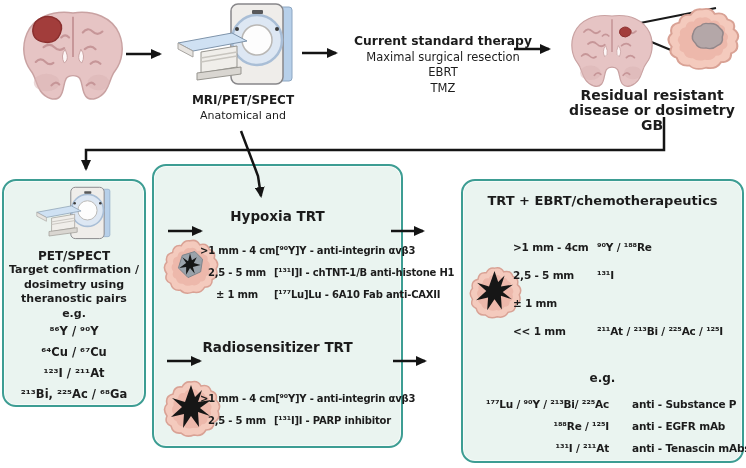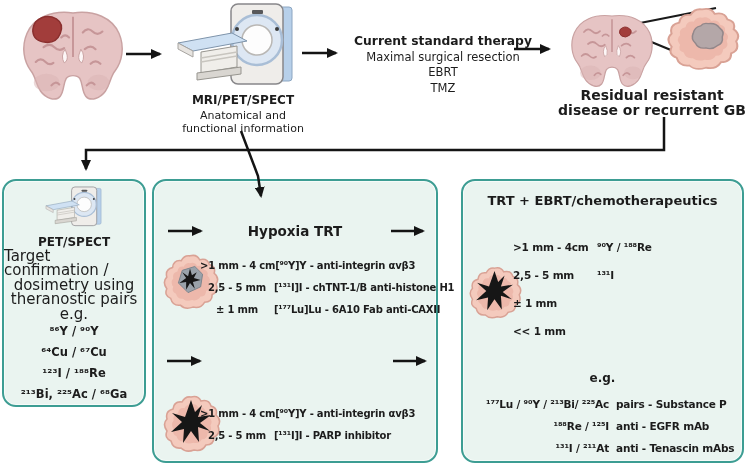--- a/index.html
+++ b/index.html
@@ -11,40 +11,40 @@
   
   .scanner-caption{left:158px;top:94px;width:170px;line-height:13.5px;font-size:11px;}
   .scanner-caption .t{font-size:12px;font-weight:bold;margin-bottom:1px;}
   .therapy-block{left:352px;top:34px;width:182px;font-size:11.5px;line-height:15.5px;}
   .therapy-block .t{font-size:12.3px;font-weight:bold;}
   .outcome-block{left:557px;top:88px;width:190px;font-size:14px;font-weight:bold;line-height:15px;}
   
   .panel{position:absolute;background:#eaf4f0;border:2px solid #3d9d93;border-radius:14px;
          box-sizing:border-box;box-shadow:inset 0 0 0 1px #f6fbf9;z-index:3;}
   .panel-left{left:2px;top:179px;width:144px;height:228px;display:flex;flex-direction:column;align-items:center;justify-content:flex-end;}
-  .panel-mid{left:152px;top:179px;width:286px;height:284px;}
+  .panel-mid{left:152px;top:164px;width:251px;height:284px;}
   .panel-right{left:461px;top:179px;width:283px;height:284px;}
   
   .lp-title{font-size:12px;font-weight:bold;margin-top:4px;}
-  .lp-line{font-size:15px;font-weight:normal;line-height:14.5px;}
+  .lp-line{font-size:11px;font-weight:bold;line-height:14.5px;}
   .lp-pair{font-size:11.5px;font-weight:bold;line-height:21px;}
   
   .mp-title{position:absolute;left:0;right:0;text-align:center;font-size:13.5px;font-weight:bold;}
   .rows{position:absolute;font-size:10px;font-weight:bold;letter-spacing:-0.2px;}
   .row{display:flex;white-space:nowrap;}
   .hyp-rows{left:46px;right:2px;top:74px;line-height:22px;}
   .rad-rows{left:46px;right:2px;top:222px;line-height:22px;}
   .hyp-rows .size,.rad-rows .size{flex:0 0 74px;text-align:center;}
   
   .rp-title{position:absolute;left:0;right:0;top:12px;text-align:center;font-size:13px;font-weight:bold;}
   .rp-rows{left:50px;right:2px;top:52px;line-height:28px;font-size:10.5px;}
   .rp-rows .size{flex:0 0 84px;}
   .rp-eg-label{position:absolute;left:0;right:0;top:190px;text-align:center;font-size:12px;font-weight:bold;}
   .rp-eg-rows{left:6px;right:2px;top:212px;line-height:22px;font-size:10.5px;}
-  .rp-eg-rows .iso{flex:0 0 140px;text-align:right;margin-right:7px;}
+  .rp-eg-rows .iso{flex:0 0 140px;text-align:right;margin-right:23px;}
   .overlay{position:absolute;left:0;top:0;z-index:20;pointer-events:none;}
   .backlines{position:absolute;left:0;top:0;z-index:1;pointer-events:none;}
   .art{z-index:2;}
 </style>
 </head>
 <body>
 
 <div class="canvas">
 
   <svg width="0" height="0" style="position:absolute" aria-hidden="true">
@@ -101,21 +101,20 @@
     <path d="M22,14 q10,-9 21,-3 q8,5 4,15 q-4,10 -15,9 q-12,-1 -13,-11 q0,-6 3,-10 Z" fill="#a23d3b" stroke="#8a2f2e" stroke-width="1.5"></path>
   </svg>
 
   <svg class="abs art" style="left:176px;top:2px" width="120" height="92" viewBox="0 0 120 92">
     <use href="#scanner-sym"></use>
   </svg>
 
   <div class="abs ctr scanner-caption">
     <div class="t">MRI/PET/SPECT</div>
     <div>Anatomical and</div>
-    <div>functional information</div>
   </div>
 
   <div class="abs ctr therapy-block">
     <div class="t">Current standard therapy</div>
     <div>Maximal surgical resection</div>
     <div>EBRT</div>
     <div>TMZ</div>
   </div>
 
   <svg class="abs art" style="left:562px;top:12px" width="100" height="80" viewBox="0 0 120 100">
@@ -123,35 +122,35 @@
     <path d="M70,22 q6,-6 12,-1 q4,3 0,8 q-5,4 -10,1 q-4,-3 -2,-8 Z" fill="#a23d3b" stroke="#8a2f2e" stroke-width="1.2"></path>
   </svg>
 
   <svg class="abs art" style="left:664px;top:5px" width="76" height="66" viewBox="0 0 60 60" preserveAspectRatio="none">
     <use href="#blob-sym"></use>
     <path d="M35,17 Q41,16 44,21 Q48,24 46,29 Q47,35 42,37 Q38,41 33,39 Q27,40 25,35 Q21,31 23,26 Q24,20 29,19 Q31,16 35,17 Z" fill="#b4a7a8" stroke="#93878a" stroke-width="1.2"></path>
   </svg>
 
   <div class="abs ctr outcome-block">
     <div>Residual resistant</div>
-    <div>disease or recurrent GB</div>
+    <div>disease or dosimetry GB</div>
   </div>
 
   <div class="panel panel-left">
     <svg style="margin-top:5px" width="126" height="97" viewBox="0 0 120 92">
       <use href="#scanner-sym"></use>
     </svg>
     <div class="lp-title">PET/SPECT</div>
     <div class="lp-line">Target confirmation /</div>
     <div class="lp-line">dosimetry using</div>
     <div class="lp-line">theranostic pairs</div>
     <div class="lp-line">e.g.</div>
     <div class="lp-pair">⁸⁶Y / ⁹⁰Y</div>
     <div class="lp-pair">⁶⁴Cu / ⁶⁷Cu</div>
-    <div class="lp-pair">¹²³I / ¹⁸⁸Re</div>
+    <div class="lp-pair">¹²³I / ²¹¹At</div>
     <div class="lp-pair">²¹³Bi, ²²⁵Ac / ⁶⁸Ga</div>
   </div>
 
   <div class="panel panel-mid">
     <div class="mp-title" style="top:42px">Hypoxia TRT</div>
 
     <svg class="abs" style="left:7px;top:71px" width="58" height="58" viewBox="0 0 60 60">
       <use href="#blob-sym"></use>
       <path d="M22,19 L35,15 L43,23 L41,36 L28,42 L18,32 Z" fill="#9aa2aa" stroke="#7b838b" stroke-width="1"></path>
       <path d="M30,17 L32,24 L37,21 L34,27 L41,29 L33,31 L35,38 L30,32 L26,39 L26,31 L19,32 L26,27 L22,21 L28,25 Z" fill="#161616"></path>
@@ -165,20 +164,21 @@
       <div class="row">
         <span class="size">2,5 - 5 mm</span>
         <span class="agent">[¹³¹I]I - chTNT-1/B anti-histone H1</span>
       </div>
       <div class="row">
         <span class="size">± 1 mm</span>
         <span class="agent">[¹⁷⁷Lu]Lu - 6A10 Fab anti-CAXII</span>
       </div>
     </div>
 
+    <div class="mp-title" style="top:173px">Radiosensitizer TRT</div>
 
     <svg class="abs" style="left:7px;top:212px" width="60" height="60" viewBox="0 0 60 60">
       <use href="#blob-sym"></use>
       <path d="M30,7 L34,19 L41,12 L37,24 L50,22 L39,30 L49,38 L37,34 L38,49 L30,38 L22,50 L23,36 L10,39 L21,29 L11,20 L24,24 Z" fill="#161616"></path>
     </svg>
 
     <div class="rows rad-rows">
       <div class="row">
         <span class="size">&gt;1 mm - 4 cm</span>
         <span class="agent">[⁹⁰Y]Y - anti-integrin αvβ3</span>
@@ -205,29 +205,30 @@
       </div>
       <div class="row">
         <span class="size">2,5 - 5 mm</span>
         <span class="iso">¹³¹I</span>
       </div>
       <div class="row">
         <span class="size">± 1 mm</span>
       </div>
       <div class="row">
         <span class="size">&lt;&lt; 1 mm</span>
+        <span class="iso">²¹¹At / ²¹³Bi / ²²⁵Ac / ¹²⁵I</span>
       </div>
     </div>
 
     <div class="rp-eg-label">e.g.</div>
 
     <div class="rows rp-eg-rows">
       <div class="row">
         <span class="iso">¹⁷⁷Lu / ⁹⁰Y / ²¹³Bi/ ²²⁵Ac</span>
-        <span class="agent">pairs - Substance P</span>
+        <span class="agent">anti - Substance P</span>
       </div>
       <div class="row">
         <span class="iso">¹⁸⁸Re / ¹²⁵I</span>
         <span class="agent">anti - EGFR mAb</span>
       </div>
       <div class="row">
         <span class="iso">¹³¹I / ²¹¹At</span>
         <span class="agent">anti - Tenascin mAbs</span>
       </div>
     </div>

